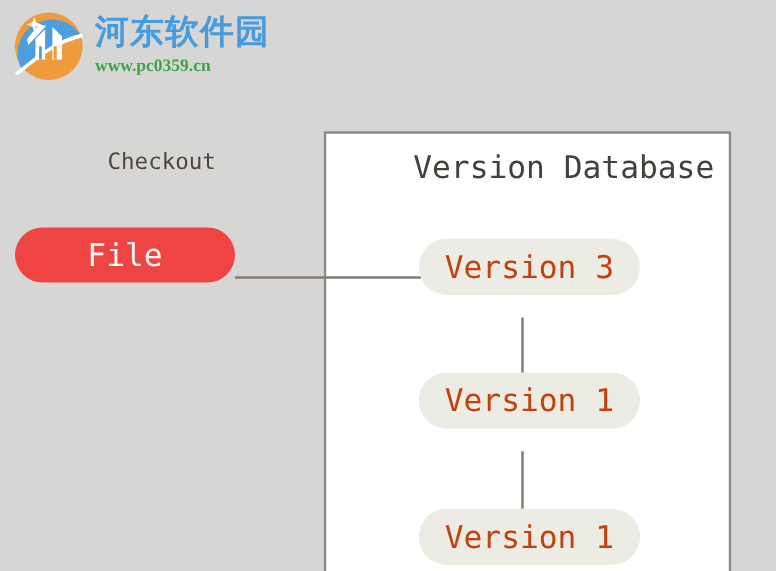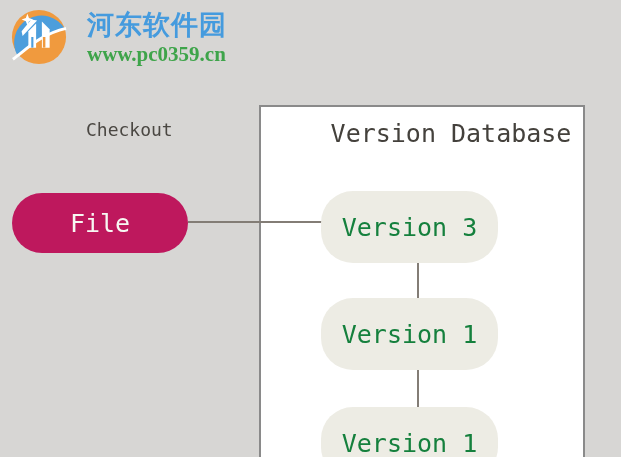--- a/index.html
+++ b/index.html
@@ -7,33 +7,33 @@
     width: 621px; height: 457px;
     overflow: hidden;
     background: #d7d6d4;
     font-family: "DejaVu Sans Mono", "Liberation Mono", monospace;
   }
   .stage { position: relative; width: 621px; height: 457px; }
 
   
   .watermark { position: absolute; left: 10px; top: 8px; display: flex; }
   .logo { width: 58px; height: 58px; }
-  .wm-text { margin-left: 19px; }
+  .wm-text { margin-left: 8px; }
   .wm-name {
     font-family: "Liberation Sans", sans-serif;
     font-weight: bold;
     font-size: 27px; line-height: 34px;
     color: #459bde;
     letter-spacing: 1px;
     white-space: nowrap;
   }
   .wm-url {
     font-family: "Liberation Serif", serif;
     font-weight: bold;
-    font-size: 21px; line-height: 24px;
+    font-size: 14px; line-height: 24px;
     color: #3ea44a;
     white-space: nowrap;
   }
 
   
   .title {
     position: absolute; left: 183px; top: 18px;
     font-size: 27px; font-weight: normal;
     color: #3a3a3a; white-space: nowrap;
   }
@@ -57,26 +57,26 @@
 
   
   .pill {
     position: absolute;
     display: flex; align-items: center; justify-content: center;
     font-size: 25px;
     border-radius: 32px;
     white-space: nowrap;
   }
   .pill-file {
-    left: 12px; top: 193px; width: 176px; height: 60px;
-    background: #be185d; color: #f7f7f2;
+    left: 12px; top: 182px; width: 176px; height: 44px;
+    background: #ef4444; color: #f7f7f2;
   }
   .pill-version {
-    left: 321px; width: 177px; height: 72px;
-    background: #edece4; color: #15803d;
+    left: 335px; width: 177px; height: 45px;
+    background: #edece4; color: #c2410c;
   }
   .pv3 { top: 191px; }
   .pv2 { top: 298px; }
   .pv1 { top: 407px; }
 
   
   .conn { position: absolute; background: #837d76; }
   .conn-h { left: 188px; top: 221px; width: 149px; height: 2px; }
   .conn-v1 { left: 417px; top: 254px; width: 2px; height: 45px; }
   .conn-v2 { left: 417px; top: 361px; width: 2px; height: 46px; }

